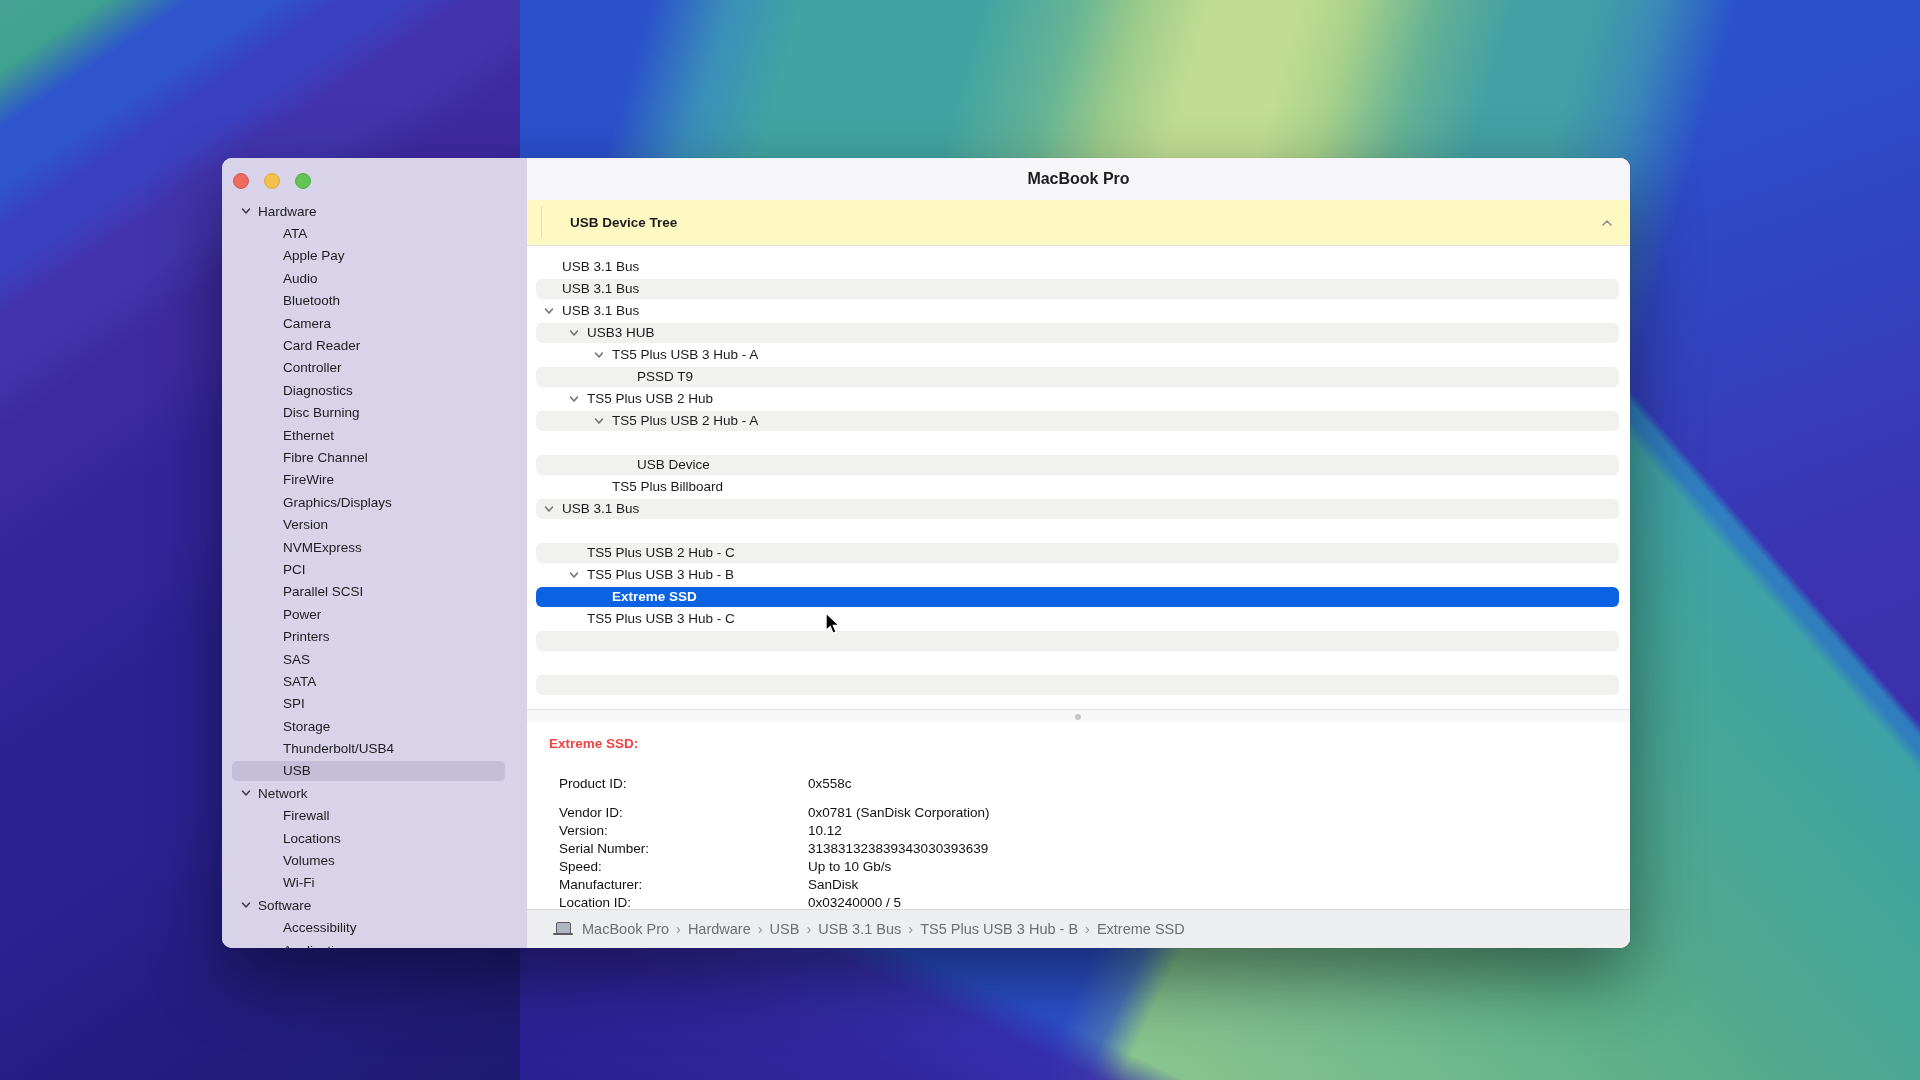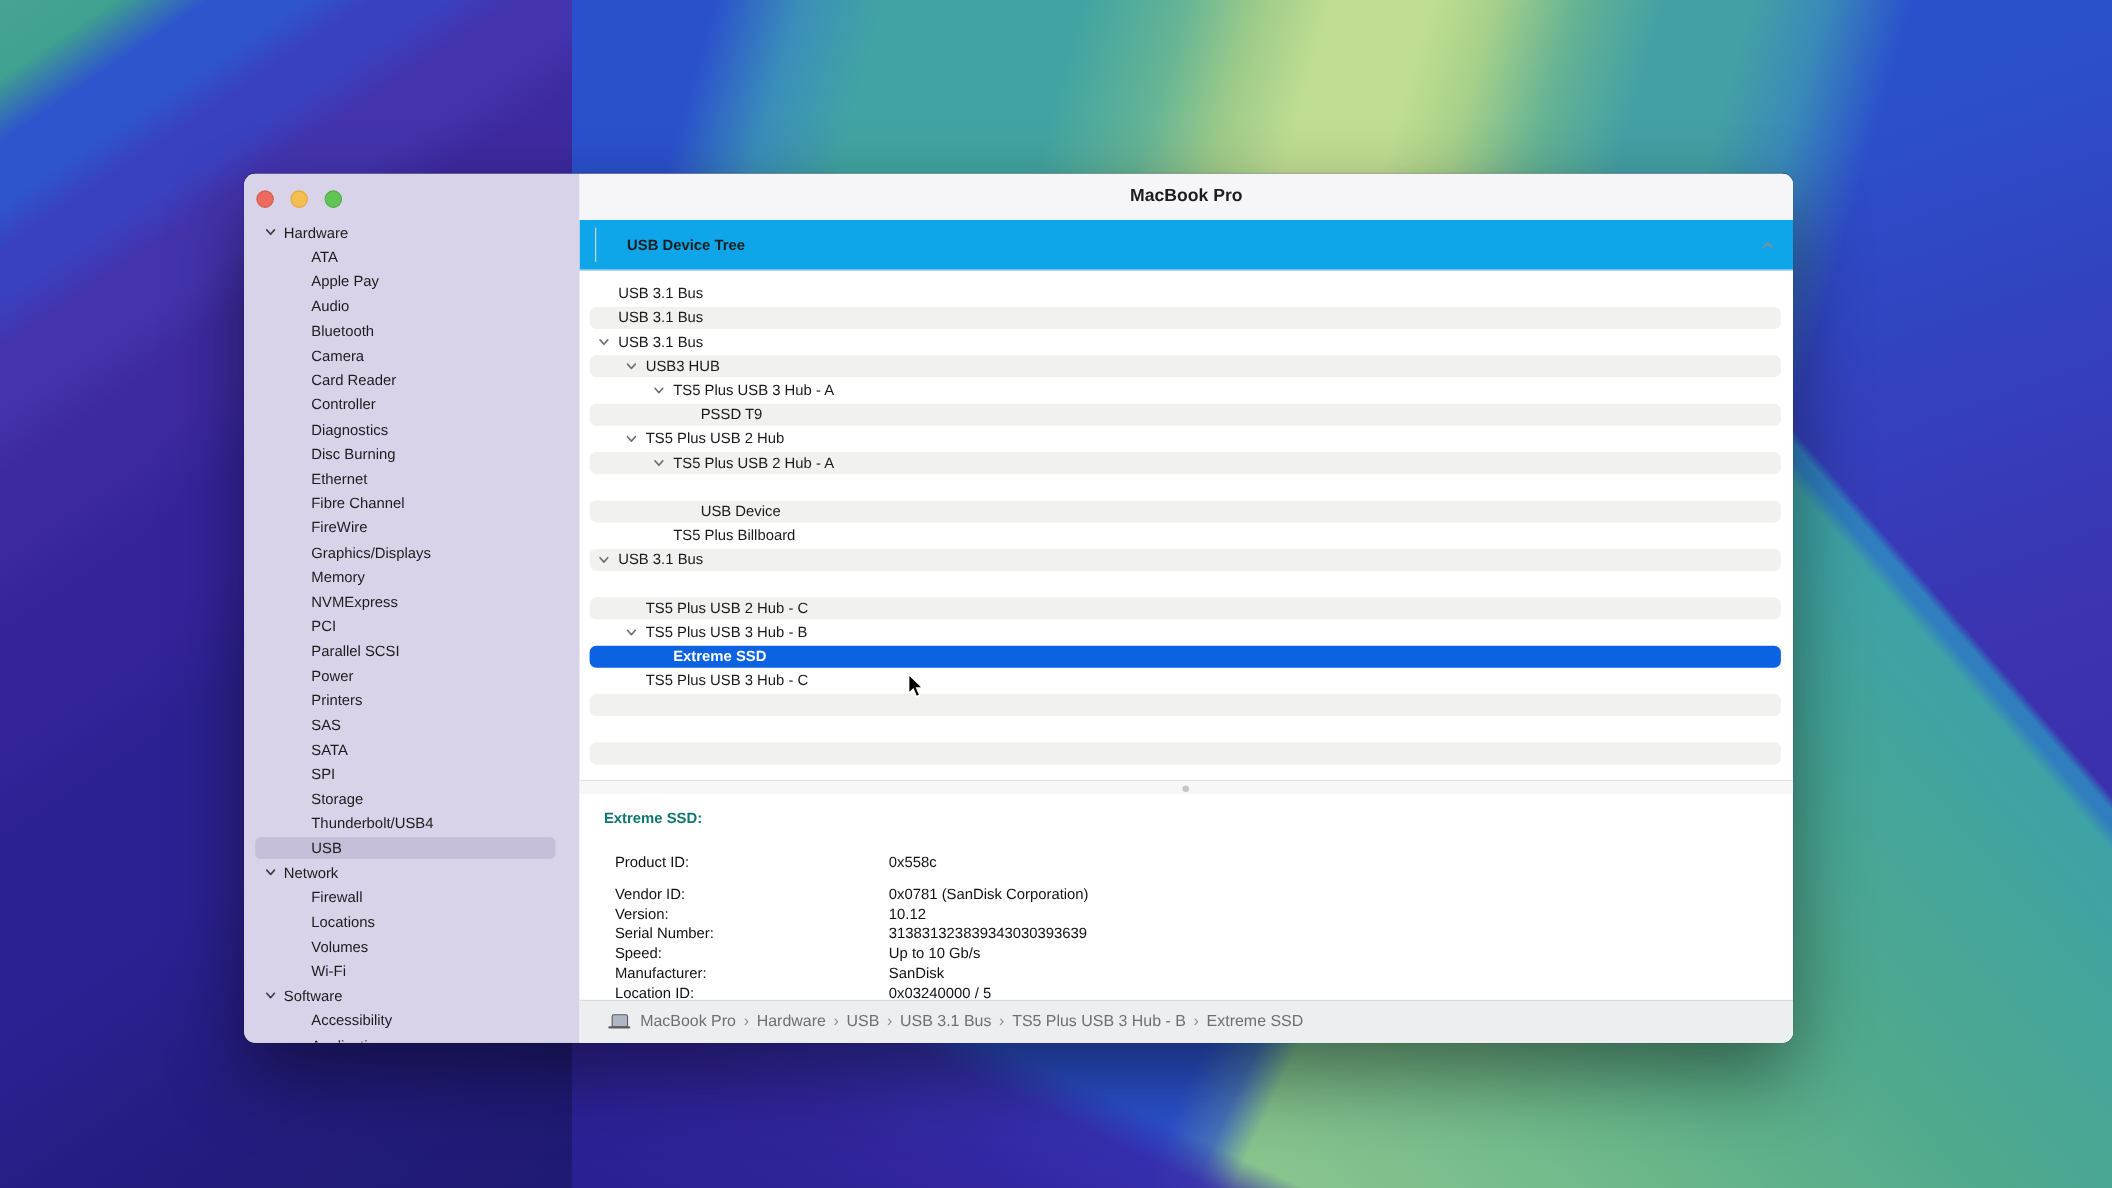--- a/index.html
+++ b/index.html
@@ -29,34 +29,34 @@
   .sb-row{height:22.4px;display:flex;align-items:center;font-size:13.5px;color:#1c1c1e;position:relative;}
   .sb-row .chev{position:absolute;left:18px;width:12px;height:12px;}
   .sb-row .lbl0{padding-left:36px;}
   .sb-row .lbl1{padding-left:61px;}
   .sb-row.sel::before{content:"";position:absolute;left:10px;right:22px;top:1px;bottom:1px;background:#c5bed8;border-radius:5px;}
   .sb-row span{position:relative;}
   .content{flex:1;position:relative;background:#fff;}
   .titlebar{position:absolute;left:0;top:0;right:0;height:42px;background:#f6f5f7;border-bottom:1px solid #e8e7e9;}
   .title{position:absolute;left:0;right:0;top:0;height:42px;line-height:42px;text-align:center;
     font-size:16px;font-weight:bold;color:#1d1d1f;}
-  .secheader{position:absolute;left:0;top:42px;right:0;height:45px;background:#0ea5e9;border-bottom:1px solid #e2e2e4;}
+  .secheader{position:absolute;left:0;top:42px;right:0;height:45px;background:#fef9c3;border-bottom:1px solid #e2e2e4;}
   .secheader .htxt{position:absolute;left:43px;top:0;height:45px;line-height:45px;font-size:13.5px;font-weight:bold;color:#1d1d1f;}
   .secheader .tick{position:absolute;left:14px;top:7px;bottom:7px;width:1px;background:#d9d9db;}
   .secheader .collapse{position:absolute;right:16px;top:16px;width:14px;height:14px;cursor:default;}
   .tree{position:absolute;left:0;top:87px;right:0;height:464px;overflow:hidden;}
   .trow{position:absolute;left:9px;width:1083px;height:20px;border-radius:6px;font-size:13.5px;color:#1b1b1d;}
   .trow.zebra{background:#f1f1ef;}
   .trow.sel{background:#0b63e3;color:#fff;font-weight:bold;}
   .trow .tlabel{position:absolute;top:0;height:20px;line-height:20px;white-space:nowrap;}
   .trow .tchev{position:absolute;top:4px;width:12px;height:12px;}
   .splitter{position:absolute;left:0;right:0;top:551px;height:13px;background:#f7f7f7;border-top:1px solid #e2e2e2;border-bottom:1px solid #ededed;}
   .splitter .dot{position:absolute;left:548px;top:4px;width:6px;height:6px;border-radius:3px;background:#c6c6c8;}
   .details{position:absolute;left:0;right:0;top:564px;height:188px;background:#fff;overflow:hidden;}
-  .dtitle{position:absolute;left:22px;top:14px;font-size:13.5px;font-weight:bold;color:#0f766e;}
+  .dtitle{position:absolute;left:22px;top:14px;font-size:13.5px;font-weight:bold;color:#ef4444;}
   .drow{position:absolute;left:0;right:0;height:18px;font-size:13.5px;color:#111214;}
   .drow .dl{position:absolute;left:32px;white-space:nowrap;}
   .drow .dv{position:absolute;left:281px;white-space:nowrap;}
   .crumbbar{position:absolute;left:0;right:0;bottom:0;height:38px;background:#edeef0;border-top:1px solid #dadadc;}
   .crumbs{position:absolute;left:26px;top:0;height:38px;display:flex;align-items:center;gap:7px;
     font-size:14.5px;color:#6e6e73;white-space:nowrap;}
   .crumb-sep{color:#8e8e93;}
   .lapicon{display:inline-block;position:relative;width:20px;height:14px;margin-right:2px;}
   .lapicon .scr{position:absolute;left:3px;top:0;width:13px;height:10px;border:1.6px solid #5c5c60;border-radius:2px;background:#aeb6c6;}
   .lapicon .base{position:absolute;left:0;top:10.5px;width:20px;height:2.6px;background:#5c5c60;border-radius:1.5px;}
@@ -118,21 +118,21 @@
         <div class="sb-row">
           <span class="lbl1">Fibre Channel</span>
         </div>
         <div class="sb-row">
           <span class="lbl1">FireWire</span>
         </div>
         <div class="sb-row">
           <span class="lbl1">Graphics/Displays</span>
         </div>
         <div class="sb-row">
-          <span class="lbl1">Memory</span>
+          <span class="lbl1">Version</span>
         </div>
         <div class="sb-row">
           <span class="lbl1">NVMExpress</span>
         </div>
         <div class="sb-row">
           <span class="lbl1">PCI</span>
         </div>
         <div class="sb-row">
           <span class="lbl1">Parallel SCSI</span>
         </div>

